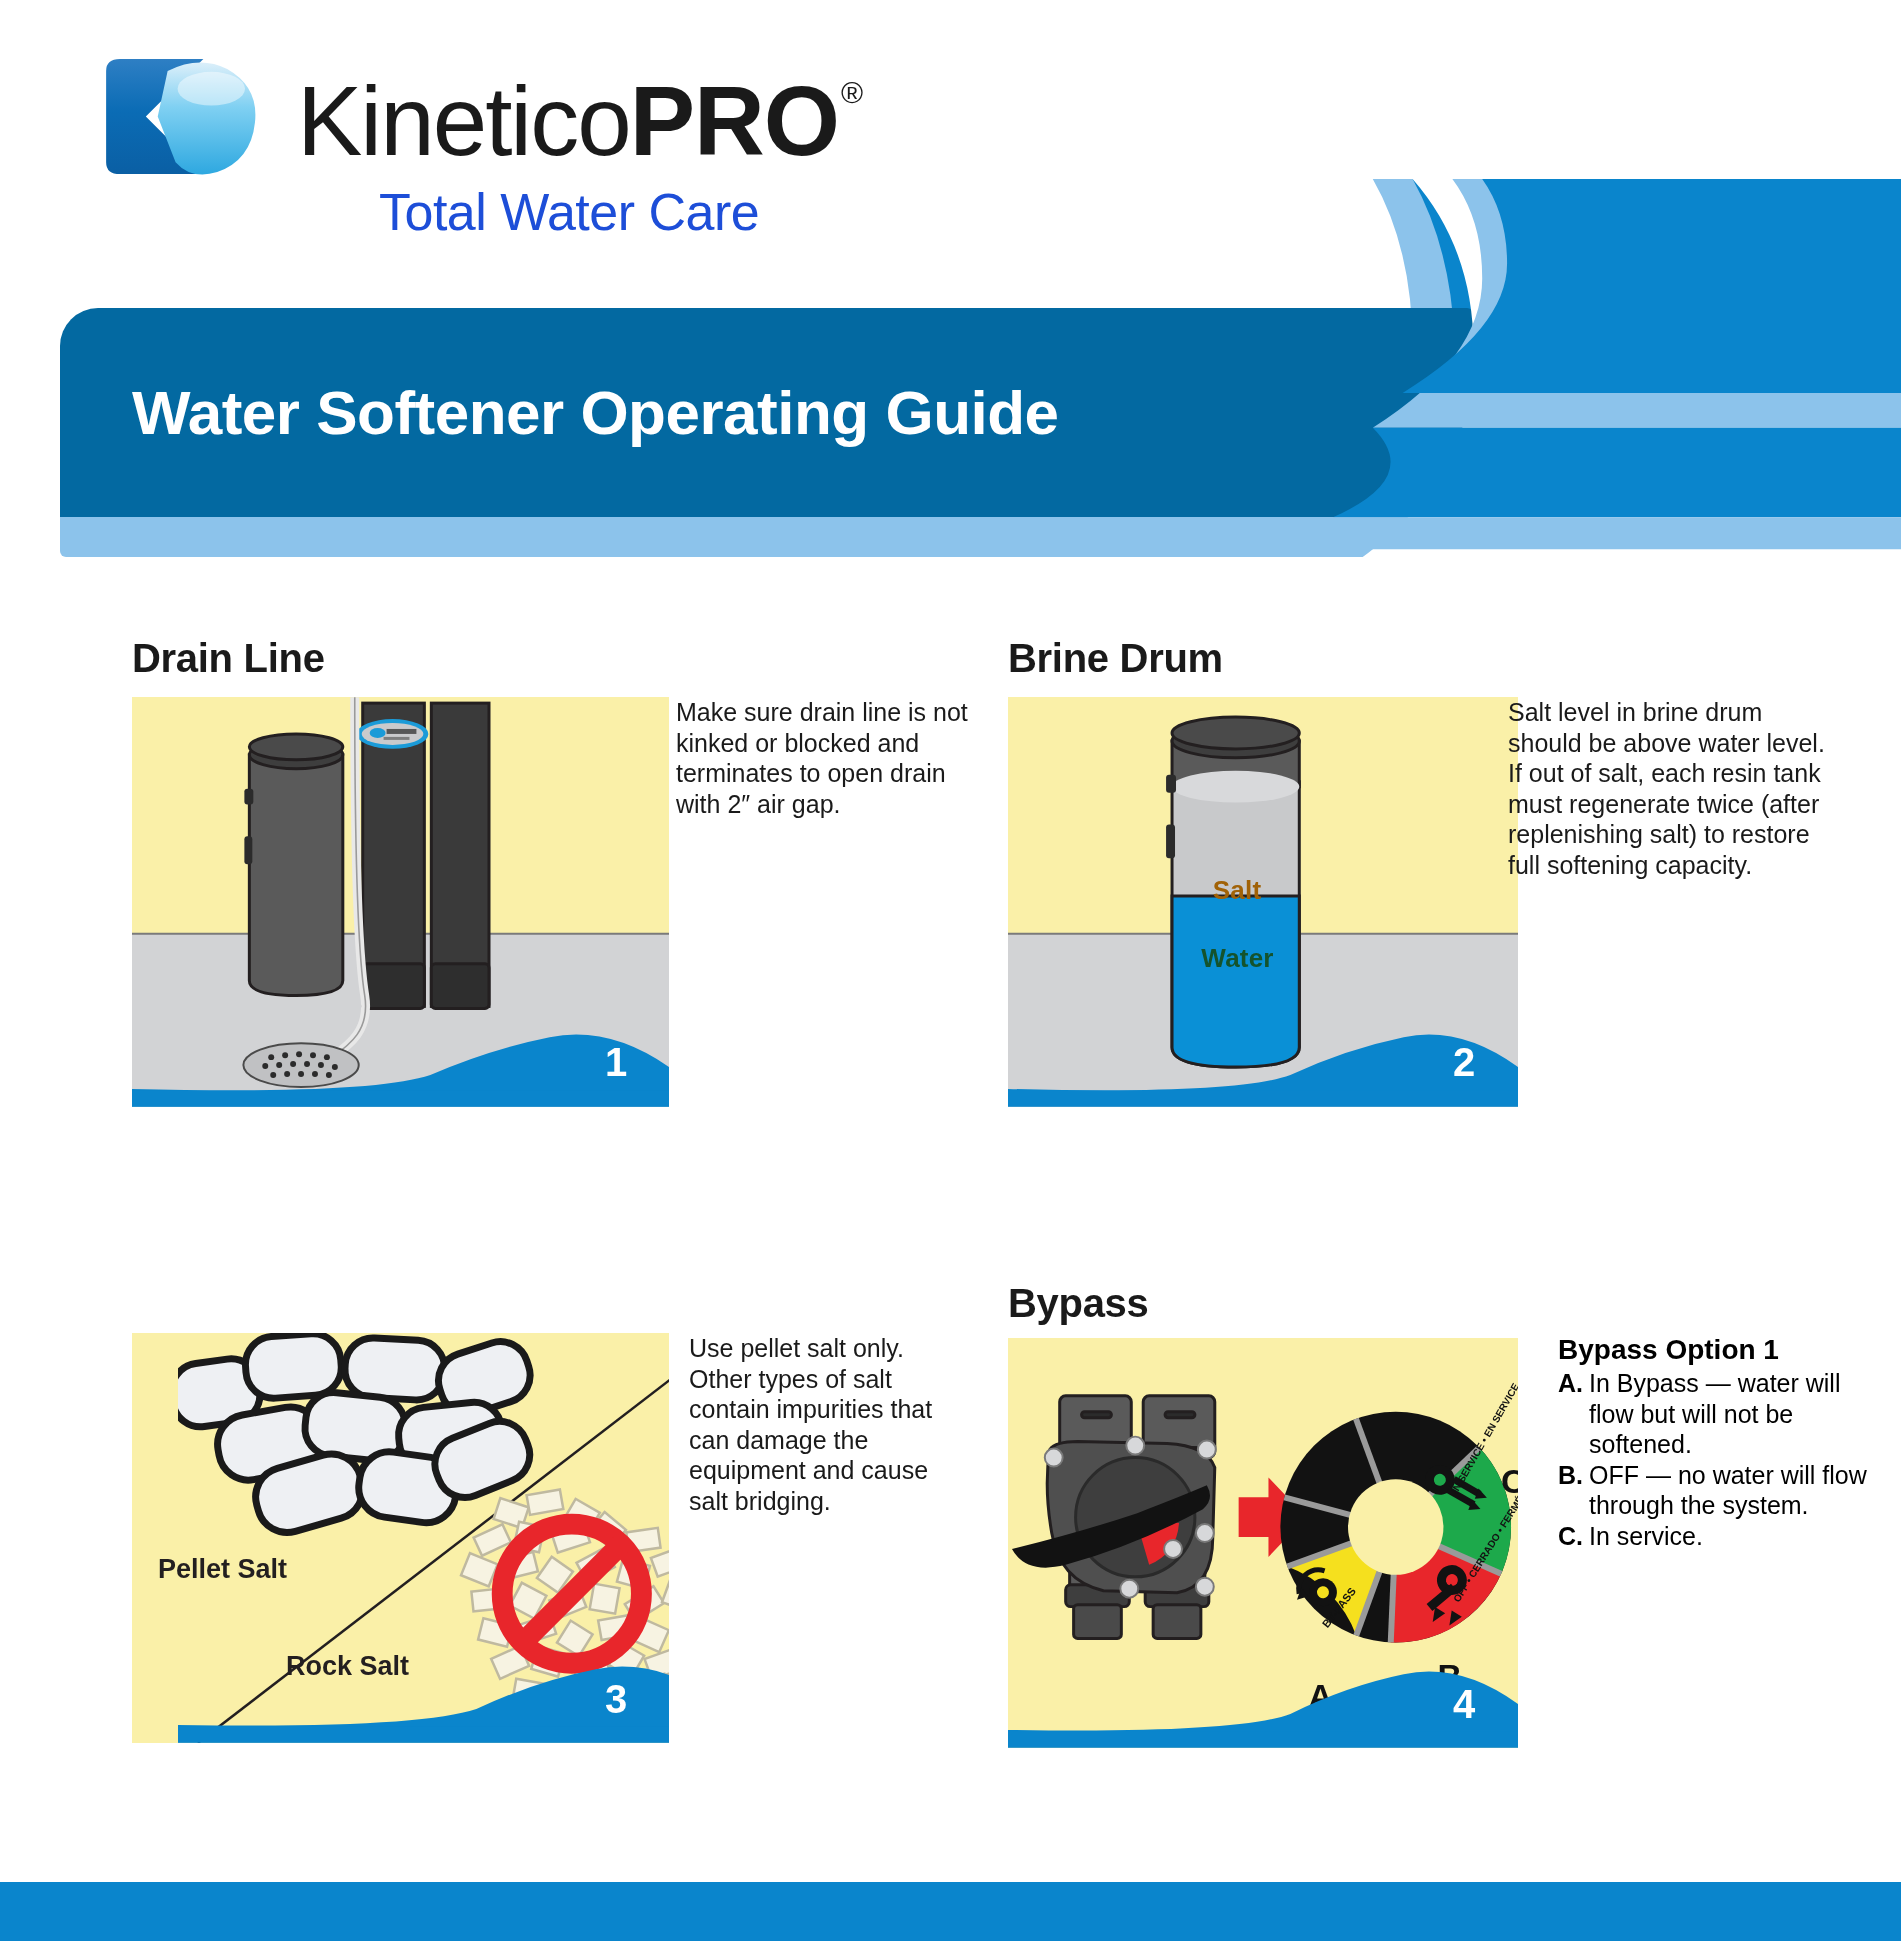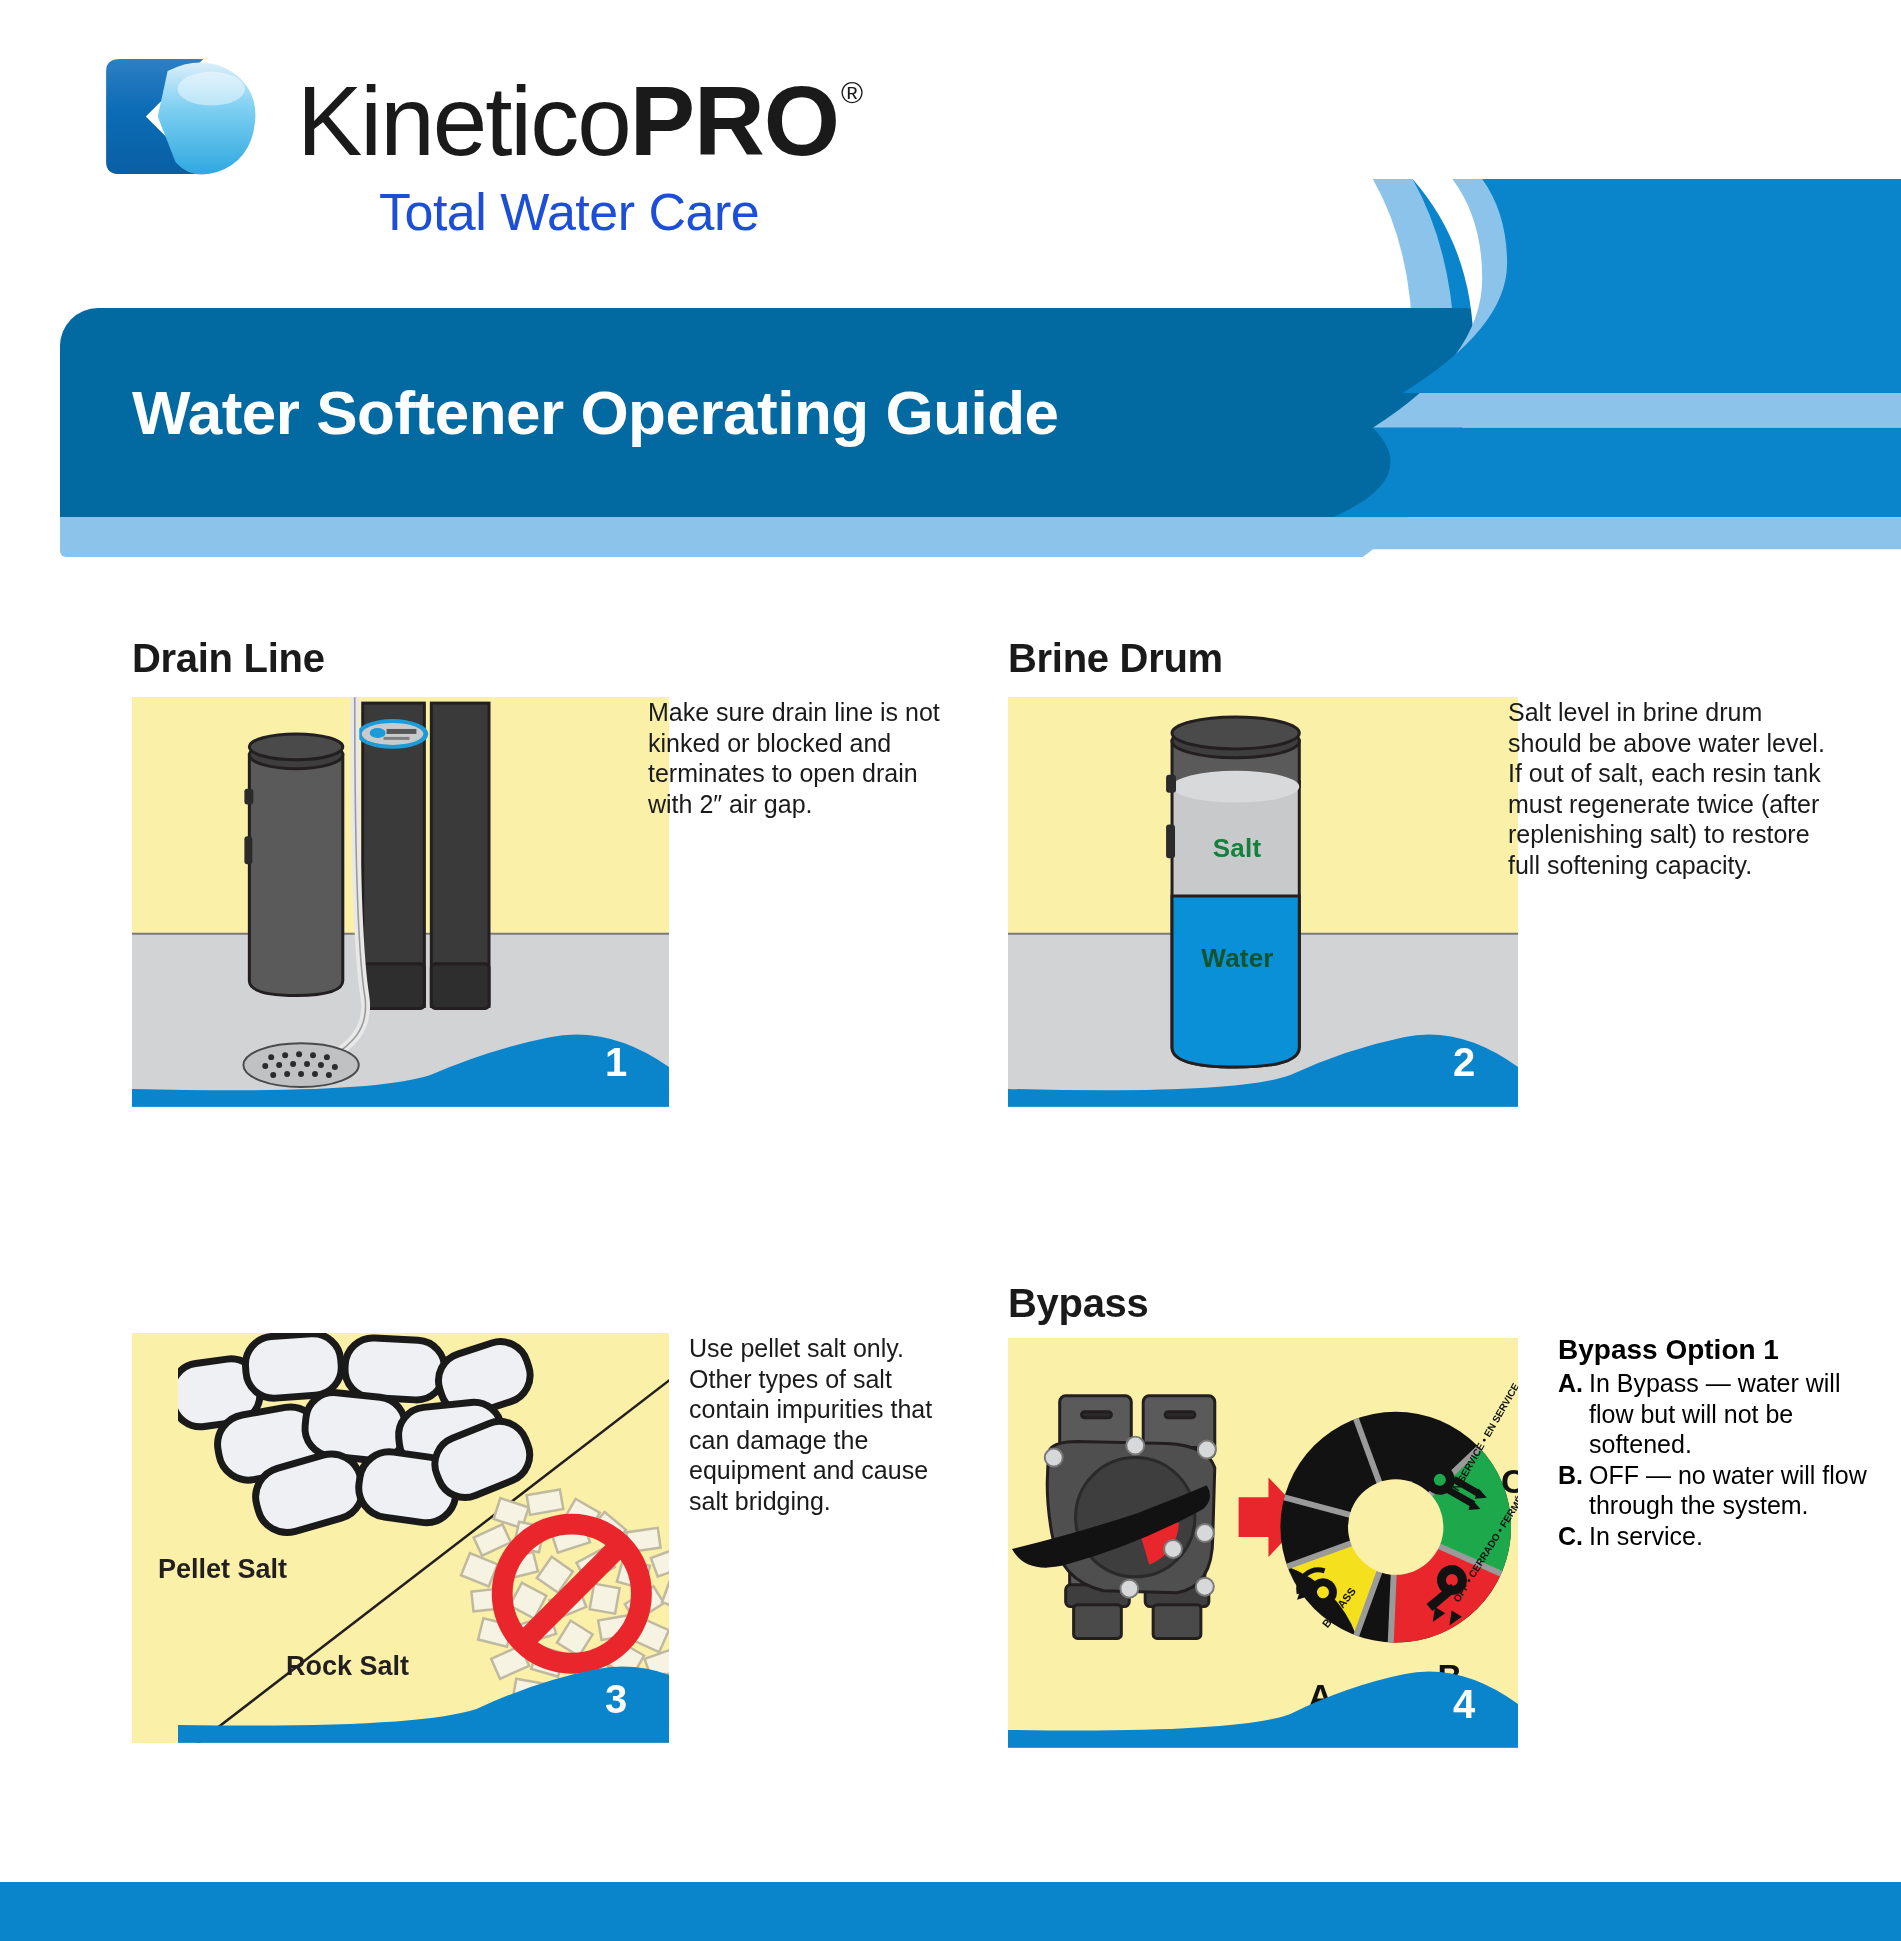--- a/index.html
+++ b/index.html
@@ -56,21 +56,21 @@
   }
   .caption {
     position: absolute; font-size: 25px; line-height: 1.22; color: #1a1a1a;
   }
   .badge-num {
     position:absolute; color:#fff; font-size:40px; font-weight:700;
   }
   .label-inside {
     position:absolute; font-size:26px; font-weight:700; letter-spacing:0.2px;
   }
-  .salt-word { color:#15803d; }
+  .salt-word { color:#a16207;margin-top:42px; }
   .water-word { color:#14532d; }
   .ps-label { position:absolute; font-size:27px; font-weight:700; color:#231f20; }
 
   svg { display:block; }
 </style>
 </head>
 <body>
 
 <div class="page">
 
@@ -175,21 +175,21 @@
             <circle cx="198" cy="380" r="3"></circle>
         </g>
       </g>
 
       <path d="M0 398 L540 398 L540 372 Q480 330 420 342 Q360 354 300 380 Q240 400 0 394 Z" fill="#0A85CC"></path>
       <rect x="0" y="396" width="540" height="16" fill="#0A85CC"></rect>
     </svg>
   </div>
   <div class="badge-num" style="left:605px; top:1040px;">1</div>
 
-  <div class="caption" style="left:648px; top:697px; width:299px;">Make sure drain line is not kinked or blocked and terminates to open drain with 2″ air gap.</div>
+  <div class="caption" style="left:676px; top:697px; width:299px;">Make sure drain line is not kinked or blocked and terminates to open drain with 2″ air gap.</div>
 
   <div class="panel-title" style="left:1008px; top:636px;">Brine Drum</div>
 
   <div class="figure" style="left:1008px; top:697px; width:510px; height:410px;">
     <svg width="510" height="410" viewBox="0 0 513 412">
       <rect x="0" y="0" width="513" height="412" fill="#FAF0A8"></rect>
       <rect x="0" y="238" width="513" height="174" fill="#D2D3D5"></rect>
       <line x1="0" y1="238" x2="513" y2="238" stroke="#7a7a7a" stroke-width="2"></line>
 
       <g>

